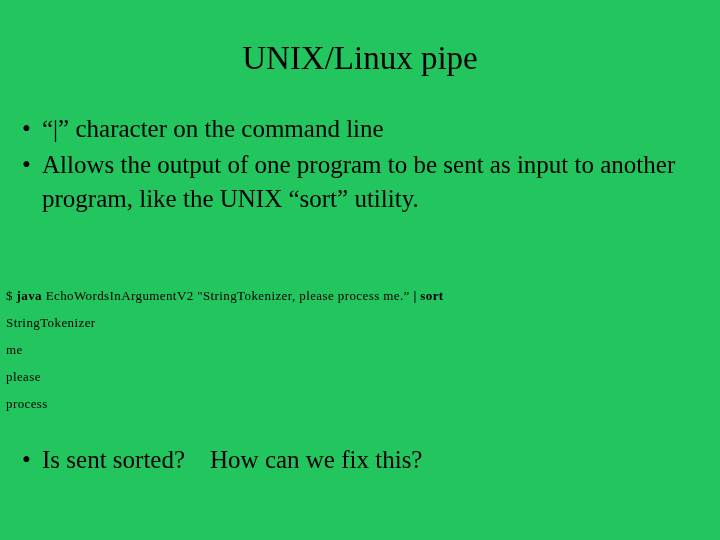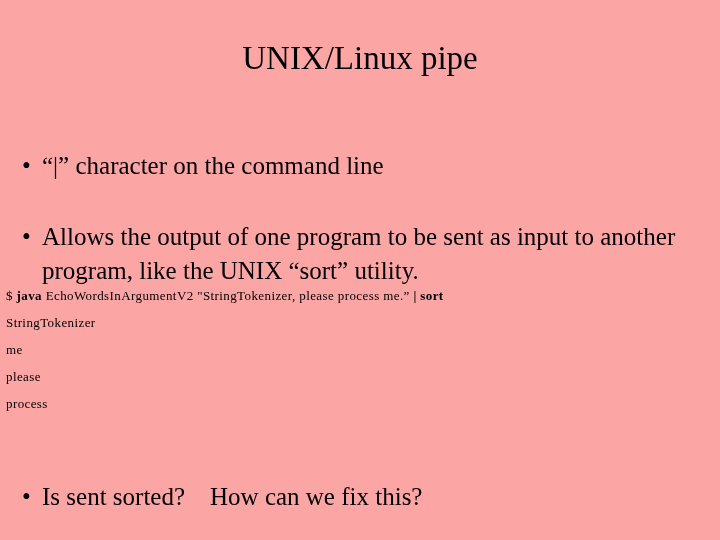--- a/index.html
+++ b/index.html
@@ -16,21 +16,21 @@
     color: #000000;
     -webkit-font-smoothing: none;
   }
 
   .slide {
     position: absolute;
     left: 0;
     top: 0;
     width: 720px;
     height: 540px;
-    background: #fca5a5;
+    background: #22c55e;
   }
 
   
   .slide-title {
     position: absolute;
     left: 0;
     top: 38px;
     width: 720px;
     text-align: center;
     font-family: "Liberation Serif", "DejaVu Serif", serif;
@@ -63,21 +63,20 @@
     left: 22px;
     top: 0;
     width: 14px;
     font-size: 25px;
     line-height: 34px;
   }
 
   .bullet .btext {
     display: block;
     white-space: pre-wrap;
-    margin-top: 37px;
   }
 
   .bullet-1 { margin-bottom: 2px; }
 
   
   .code-block {
     position: absolute;
     left: 6px;
     top: 282px;
     width: 714px;

